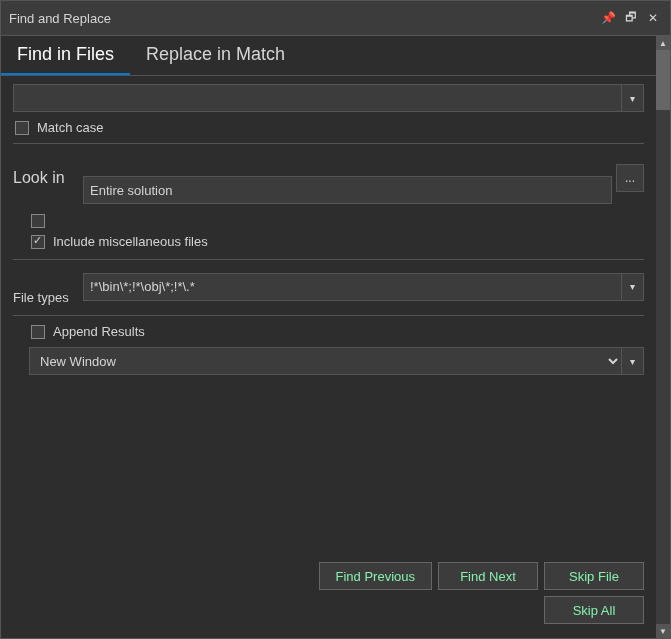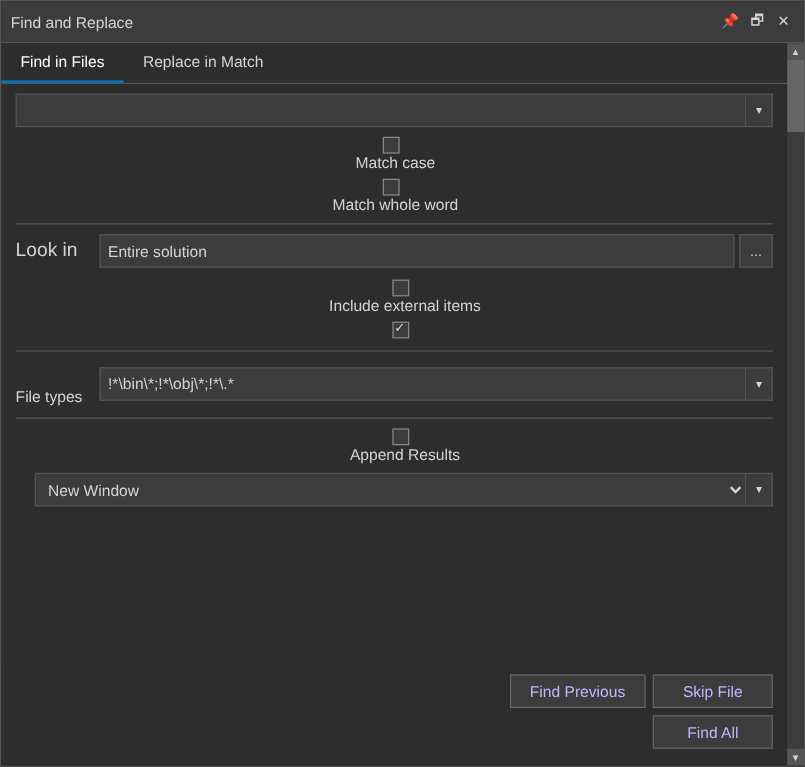--- a/index.html
+++ b/index.html
@@ -82,21 +82,21 @@
       padding: 0 0;
       flex-shrink: 0;
     }
 
     .tab {
       padding: 8px 16px;
       cursor: pointer;
       color: #d4d4d4;
       border: none;
       background: transparent;
-      font-size: 13px;
+      font-size: 18px;
       border-bottom: 2px solid transparent;
     }
 
     .tab.active {
       color: #ffffff;
       border-bottom: 2px solid #007acc;
     }
 
     .form-area {
       flex: 1;
@@ -133,21 +133,20 @@
       align-items: center;
       justify-content: center;
       font-size: 10px;
     }
 
     .checkbox-row {
       display: flex;
       align-items: center;
       margin-bottom: 6px;
       padding-left: 2px;
-      flex-direction: column;
     }
 
     .checkbox-row input[type="checkbox"] {
       appearance: none;
       -webkit-appearance: none;
       width: 14px;
       height: 14px;
       border: 1px solid #888;
       background: #3c3c3c;
       margin-right: 8px;
@@ -197,20 +196,21 @@
 
     .select-input {
       flex: 1;
       background: #3c3c3c;
       border: 1px solid #555;
       color: #d4d4d4;
       padding: 4px 6px;
       height: 28px;
       outline: none;
       appearance: none;
+      margin-top: 24px;
       -webkit-appearance: none;
     }
 
     .browse-btn {
       background: #3c3c3c;
       border: 1px solid #555;
       color: #d4d4d4;
       width: 28px;
       height: 28px;
       cursor: pointer;
@@ -316,21 +316,21 @@
     .btn-row {
       display: flex;
       justify-content: flex-end;
       gap: 6px;
       margin-bottom: 6px;
     }
 
     .action-btn {
       background: #3c3c3c;
       border: 1px solid #666;
-      color: #c4b5fd;
+      color: #86efac;
       padding: 5px 16px;
       cursor: pointer;
       font-size: 13px;
       height: 28px;
       min-width: 100px;
       display: flex;
       align-items: center;
       justify-content: center;
     }
 
@@ -403,49 +403,45 @@
         <div class="search-row">
           <input class="search-input" type="text" value="" style="">
           <div class="dropdown-btn">▾</div>
         </div>
 
         <div class="checkbox-row">
           <input type="checkbox" id="match-case" style="">
           <label class="checkbox-label" for="match-case">Match case</label>
         </div>
 
-        <div class="checkbox-row">
-          <input type="checkbox" id="match-whole-word" style="">
-          <label class="checkbox-label" for="match-whole-word">Match whole word</label>
-        </div>
 
 
         <div class="divider"></div>
 
         <div class="field-row">
           <span class="field-label">Look in</span>
           <div class="select-wrapper">
             <select class="select-input">
               <option>Entire solution</option>
               <option>Current Project</option>
               <option>Current Document</option>
               <option>All Open Documents</option>
             </select>
             <div class="browse-btn">...</div>
           </div>
         </div>
 
         <div class="section-checkboxes">
           <div class="checkbox-row">
             <input type="checkbox" id="include-external" style="">
-            <label class="checkbox-label" for="include-external">Include external items</label>
           </div>
 
           <div class="checkbox-row">
             <input type="checkbox" id="include-misc" checked="" style="">
+            <label class="checkbox-label" for="include-misc">Include miscellaneous files</label>
           </div>
         </div>
 
         <div class="divider"></div>
 
         <div class="file-types-row">
           <span class="file-types-label">File types</span>
           <div class="file-types-input-wrap">
             <input class="file-types-input" type="text" value="!*\bin\*;!*\obj\*;!*\.*" style="">
             <div class="file-types-arrow">▾</div>
@@ -468,24 +464,25 @@
             <option>Find Results 2</option>
           </select>
           <div class="result-arrow">▾</div>
         </div>
 
       </div>
 
       <div class="buttons-area">
         <div class="btn-row">
           <button class="action-btn">Find Previous</button>
+          <button class="action-btn">Find Next</button>
           <button class="action-btn">Skip File</button>
         </div>
         <div class="btn-row">
-          <button class="action-btn">Find All</button>
+          <button class="action-btn">Skip All</button>
         </div>
       </div>
     </div>
 
     <div class="scrollbar-track">
       <button class="scrollbar-btn">▲</button>
       <div class="scrollbar-thumb-area">
         <div class="scrollbar-thumb"></div>
       </div>
       <button class="scrollbar-btn">▼</button>

